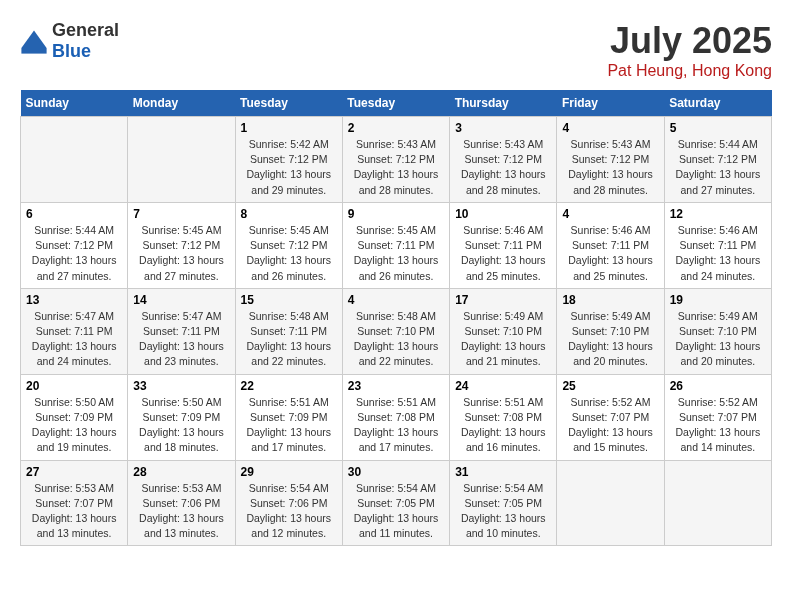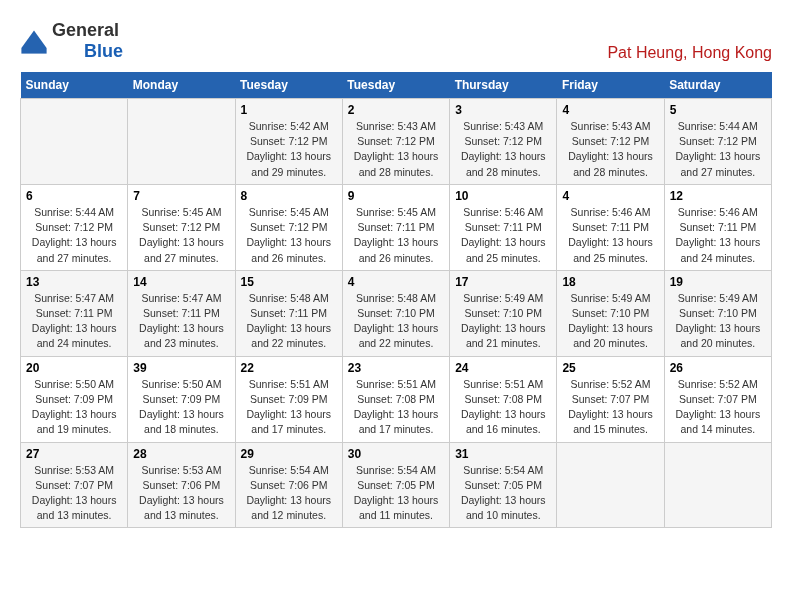--- a/index.html
+++ b/index.html
@@ -6,38 +6,37 @@
     body {
       font-family: Arial, sans-serif;
       background: #fff;
       width: 792px;
       min-height: 612px;
       padding: 20px;
     }
     .header-area {
       display: flex;
       justify-content: space-between;
-      align-items: flex-end;
+      align-items: flex-start;
       margin-bottom: 10px;
     }
     .logo {
       display: flex;
       align-items: center;
       gap: 4px;
     }
     .logo-text-general {
       font-size: 18px;
       font-weight: bold;
       color: #333;
     }
     .logo-text-blue {
       font-size: 18px;
       font-weight: bold;
       color: #1a5fb4;
-      margin-left: 32px;
     }
     .logo-icon {
       width: 28px;
       height: 28px;
     }
     .title-area {
       text-align: right;
     }
     .main-title {
       font-size: 36px;
@@ -95,20 +94,21 @@
     <svg class="logo-icon" viewBox="0 0 40 40" xmlns="http://www.w3.org/2000/svg">
       <polygon points="20,5 38,30 2,30" fill="#2563b0"></polygon>
       <rect x="2" y="30" width="36" height="8" fill="#2563b0"></rect>
     </svg>
     <div>
       <span class="logo-text-general">General</span><br>
       <span class="logo-text-blue">Blue</span>
     </div>
   </div>
   <div class="title-area">
+    <div class="main-title">July 2025</div>
     <div class="subtitle">Pat Heung, Hong Kong</div>
   </div>
 </div>
 
 <table>
   <thead>
     <tr>
     <th>Sunday</th>
         <th>Monday</th>
         <th>Tuesday</th>
@@ -202,21 +202,21 @@
           <span class="day-number">19</span>
           <div class="day-detail">Sunrise: 5:49 AM<br>Sunset: 7:10 PM<br>Daylight: 13 hours and 20 minutes.</div>
         </td>
       </tr>
       <tr>
         <td>
           <span class="day-number">20</span>
           <div class="day-detail">Sunrise: 5:50 AM<br>Sunset: 7:09 PM<br>Daylight: 13 hours and 19 minutes.</div>
         </td>
         <td>
-          <span class="day-number">39</span>
+          <span class="day-number">33</span>
           <div class="day-detail">Sunrise: 5:50 AM<br>Sunset: 7:09 PM<br>Daylight: 13 hours and 18 minutes.</div>
         </td>
         <td>
           <span class="day-number">22</span>
           <div class="day-detail">Sunrise: 5:51 AM<br>Sunset: 7:09 PM<br>Daylight: 13 hours and 17 minutes.</div>
         </td>
         <td>
           <span class="day-number">23</span>
           <div class="day-detail">Sunrise: 5:51 AM<br>Sunset: 7:08 PM<br>Daylight: 13 hours and 17 minutes.</div>
         </td>

